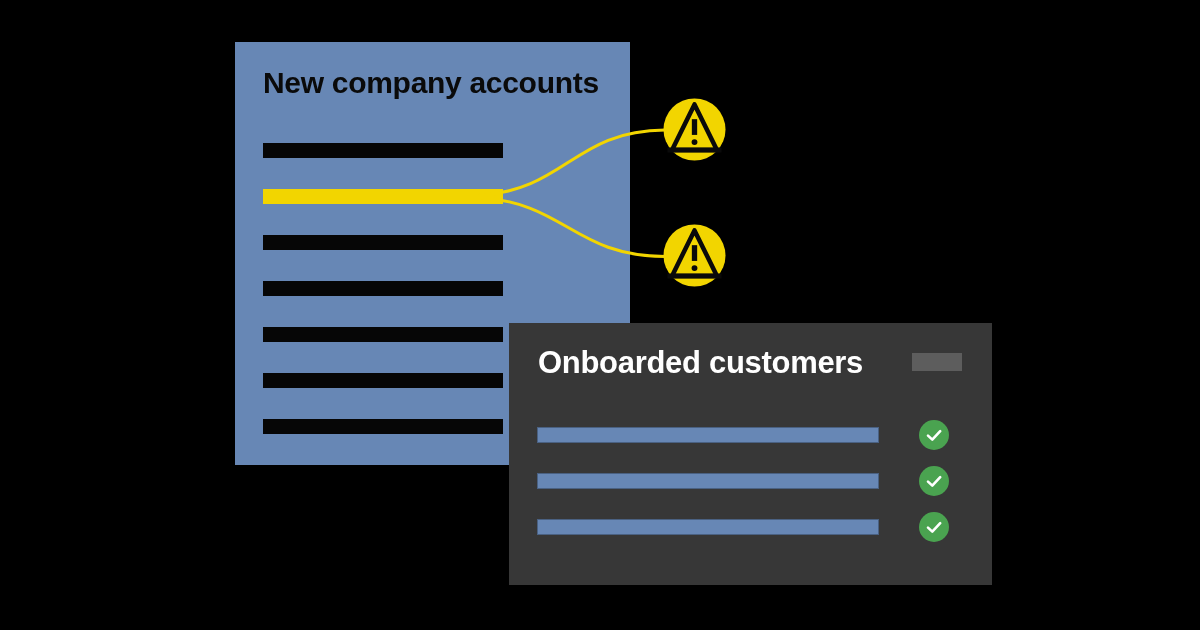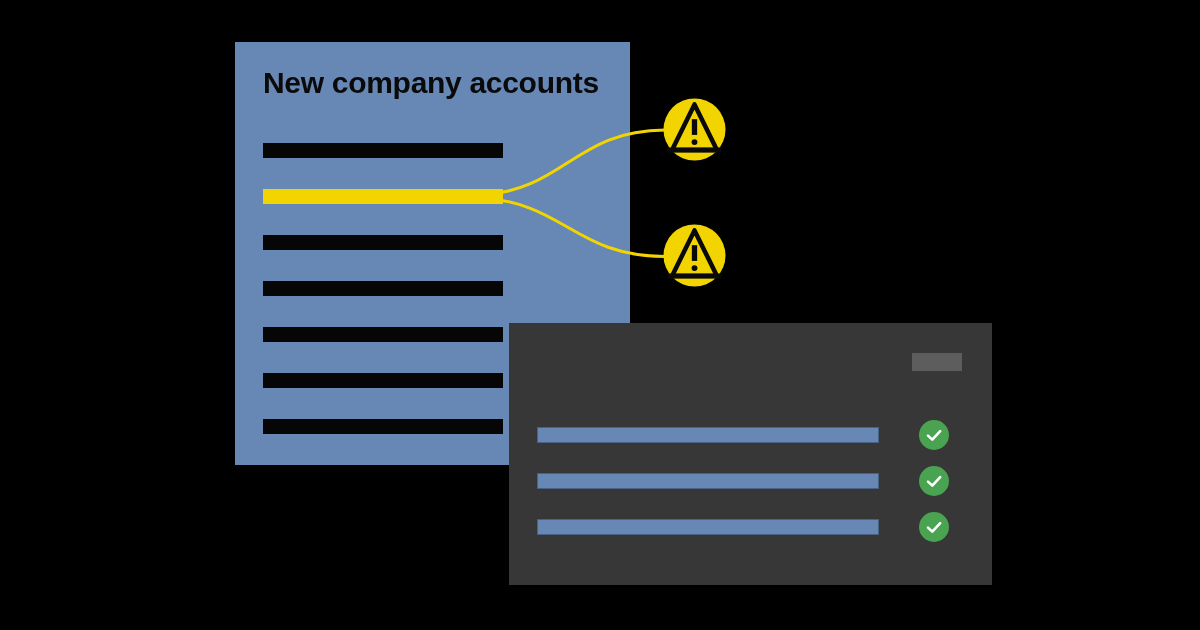--- a/index.html
+++ b/index.html
@@ -78,20 +78,21 @@
     <circle class="bg" cx="32" cy="32" r="31.5"></circle>
     <g class="glyph">
       <path d="M32 6.5 L54.8 52.8 L9.2 52.8 Z" stroke-width="4.6" stroke-linejoin="round"></path>
       <line x1="4.5" y1="52.8" x2="59.5" y2="52.8" stroke-width="5"></line>
       <line x1="32" y1="21.5" x2="32" y2="37.5" stroke-width="5.4"></line>
       <circle cx="32" cy="44.8" r="3" fill="#0a0a0a" stroke="none"></circle>
     </g>
   </svg>
 
   <section class="customers-panel">
+    <h2 class="customers-title">Onboarded customers</h2>
     <div class="panel-badge"></div>
     <div class="customer-rows">
         <div class="customer-row verified">
         <div class="customer-bar"></div>
         <svg class="check-icon" viewBox="0 0 30 30" xmlns="http://www.w3.org/2000/svg">
           <circle cx="15" cy="15" r="15" fill="var(--check-green)"></circle>
           <path d="M9 15.6 L13.3 19.6 L21.2 11.2" stroke="var(--title-light)" stroke-width="2.6" fill="none" stroke-linecap="round" stroke-linejoin="round"></path>
         </svg>
       </div>
         <div class="customer-row verified">

